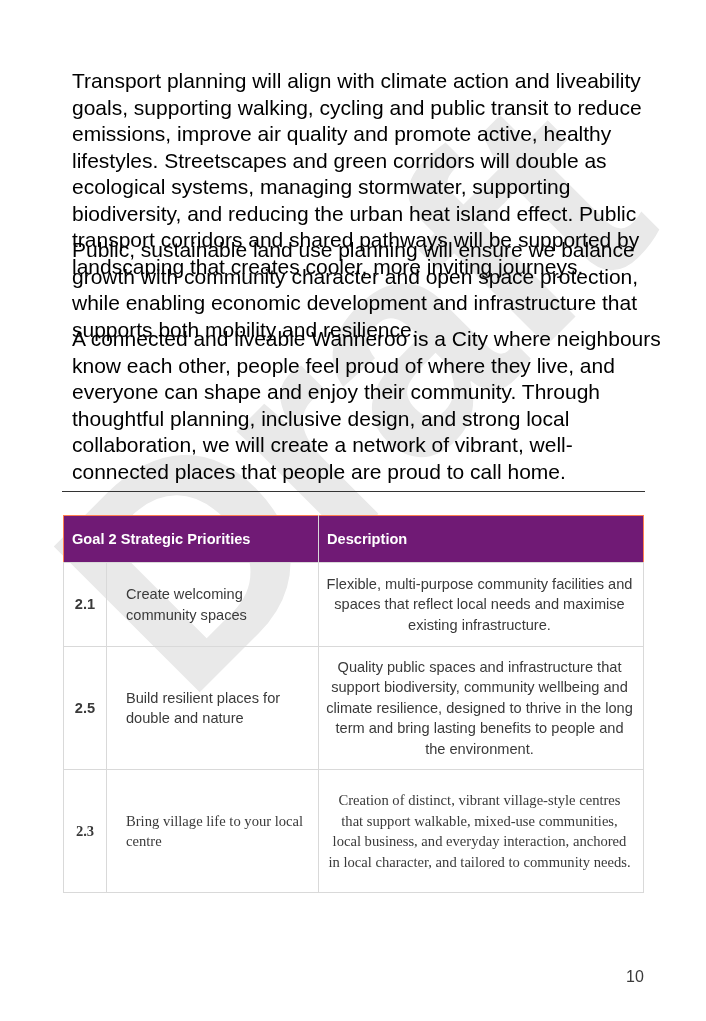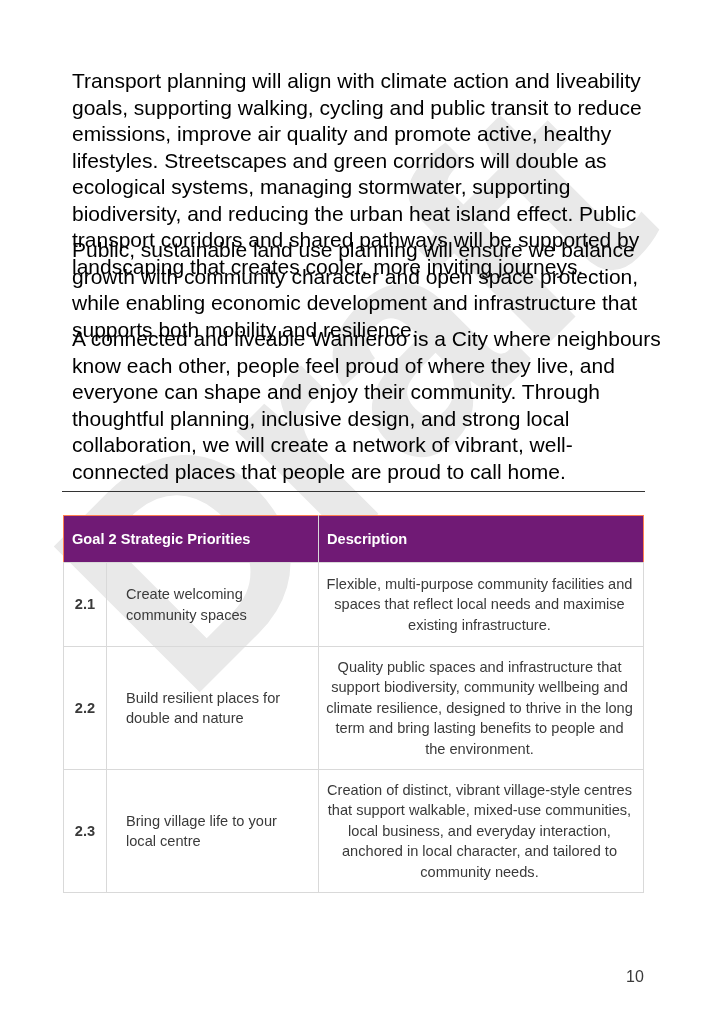--- a/index.html
+++ b/index.html
@@ -18,21 +18,21 @@
   table.goals { position: absolute; left: 63px; top: 515px; width: 581px; border-collapse: collapse; font-size: 14.6px; }
   table.goals th { background: #701a75; color: #ffffff; font-weight: bold; text-align: left; height: 46px; padding: 0 8px; border: 1px solid #d9d9d9; border-top-color: #ff7f4f; }
   table.goals th:first-child { border-left-color: #ff7f4f; }
   table.goals th:last-child { border-right-color: #ff7f4f; }
   table.goals td { border: 1px solid #d9d9d9; vertical-align: middle; color: #3a3a3a; line-height: 20.5px; }
   td.num { width: 30px; text-align: center; color: #ff7f4f; font-weight: bold; padding: 0 6px; }
   td.pri { width: 184px; padding: 0 8px 0 19px; }
   td.desc { padding: 0 10px 0 7px; text-align: center; }
   tr.r1 td { height: 83px; }
   tr.r2 td { height: 122px; }
-  tr.r3 td { height: 122px; }
+  tr.r3 td { height: 122px; font-family: Liberation Serif, serif; }
   .page-num { position: absolute; left: 626px; top: 968px; font-size: 16px; color: #3a3a3a; }
 </style>
 </head>
 <body>
 
 <div class="watermark">Draft</div>
 
 <div class="content">
   <p class="para" id="p1">Transport planning will align with climate action and liveability goals, supporting walking, cycling and public transit to reduce emissions, improve air quality and promote active, healthy lifestyles. Streetscapes and green corridors will double as ecological systems, managing stormwater, supporting biodiversity, and reducing the urban heat island effect. Public transport corridors and shared pathways will be supported by landscaping that creates cooler, more inviting journeys.</p>
   <p class="para" id="p2">Public, sustainable land use planning will ensure we balance growth with community character and open space protection, while enabling economic development and infrastructure that supports both mobility and resilience.</p>
@@ -47,21 +47,21 @@
         <th>Description</th>
       </tr>
     </thead>
     <tbody>
       <tr class="r1">
         <td class="num">2.1</td>
         <td class="pri">Create welcoming community spaces</td>
         <td class="desc">Flexible, multi-purpose community facilities and spaces that reflect local needs and maximise existing infrastructure.</td>
       </tr>
       <tr class="r2">
-        <td class="num">2.2</td>
+        <td class="num">2.5</td>
         <td class="pri">Build resilient places for double and nature</td>
         <td class="desc">Quality public spaces and infrastructure that support biodiversity, community wellbeing and climate resilience, designed to thrive in the long term and bring lasting benefits to people and the environment.</td>
       </tr>
       <tr class="r3">
         <td class="num">2.3</td>
         <td class="pri">Bring village life to your local centre</td>
         <td class="desc">Creation of distinct, vibrant village-style centres that support walkable, mixed-use communities, local business, and everyday interaction, anchored in local character, and tailored to community needs.</td>
       </tr>
     </tbody>
   </table>

